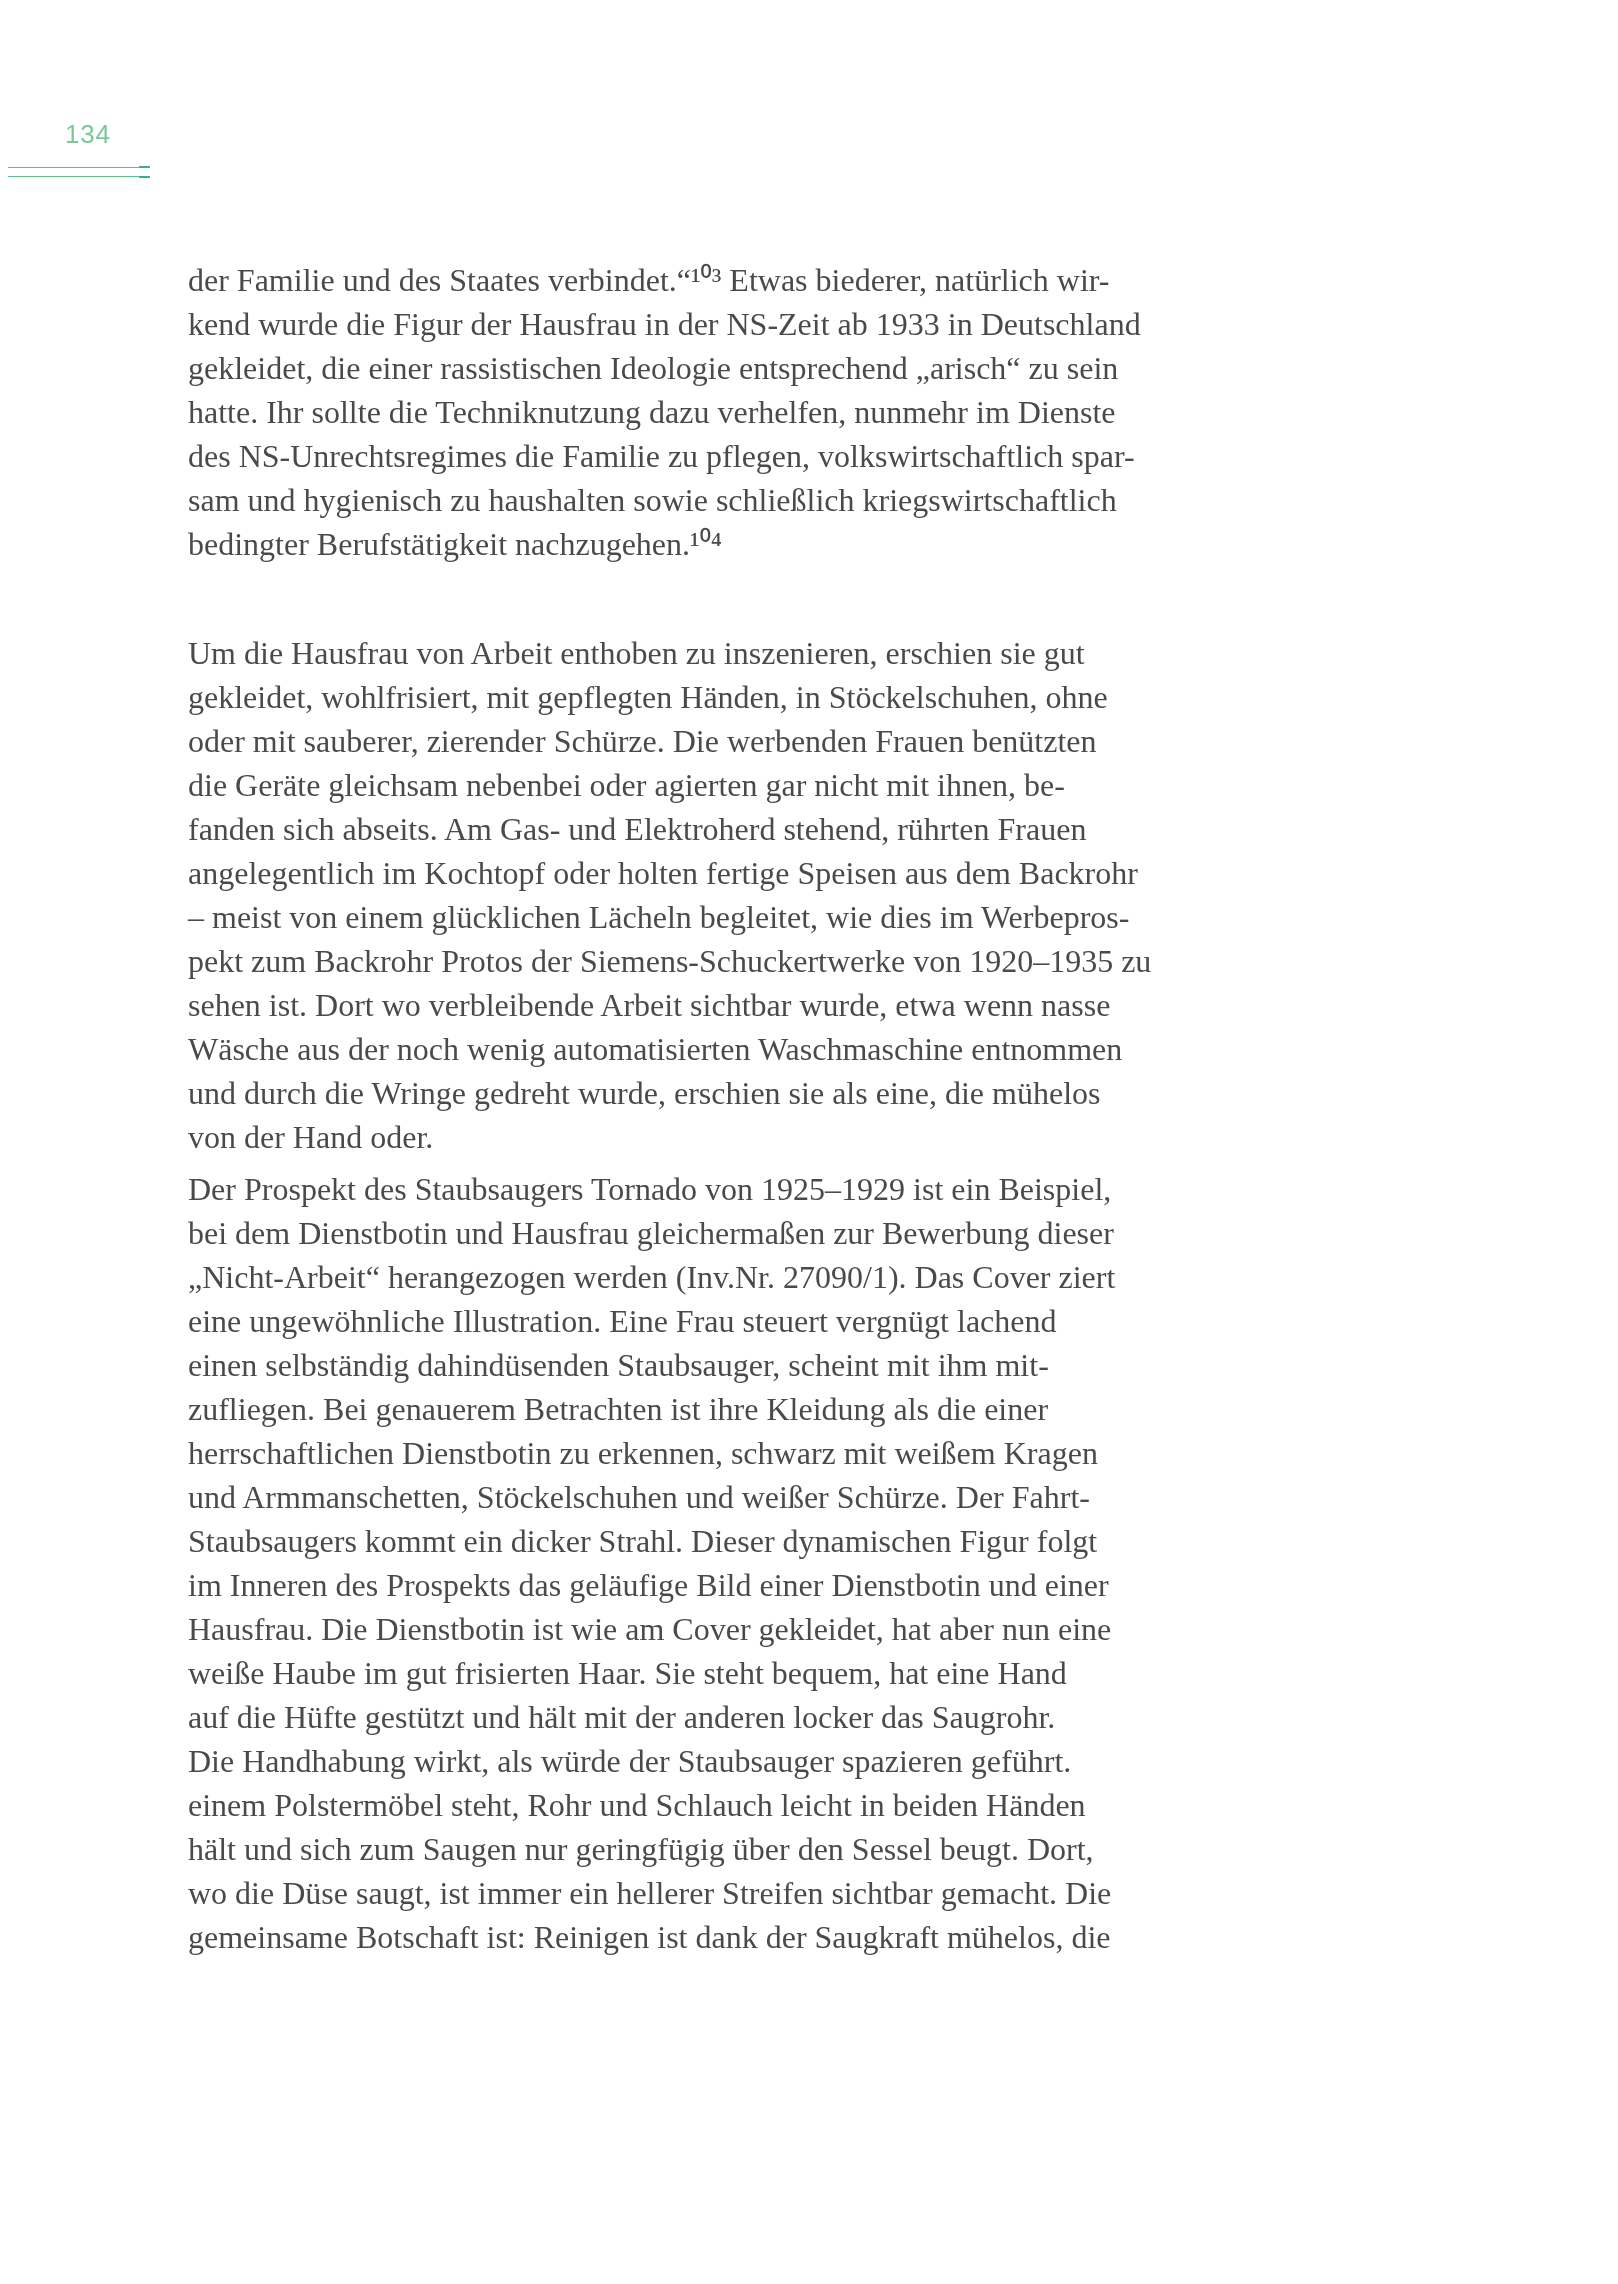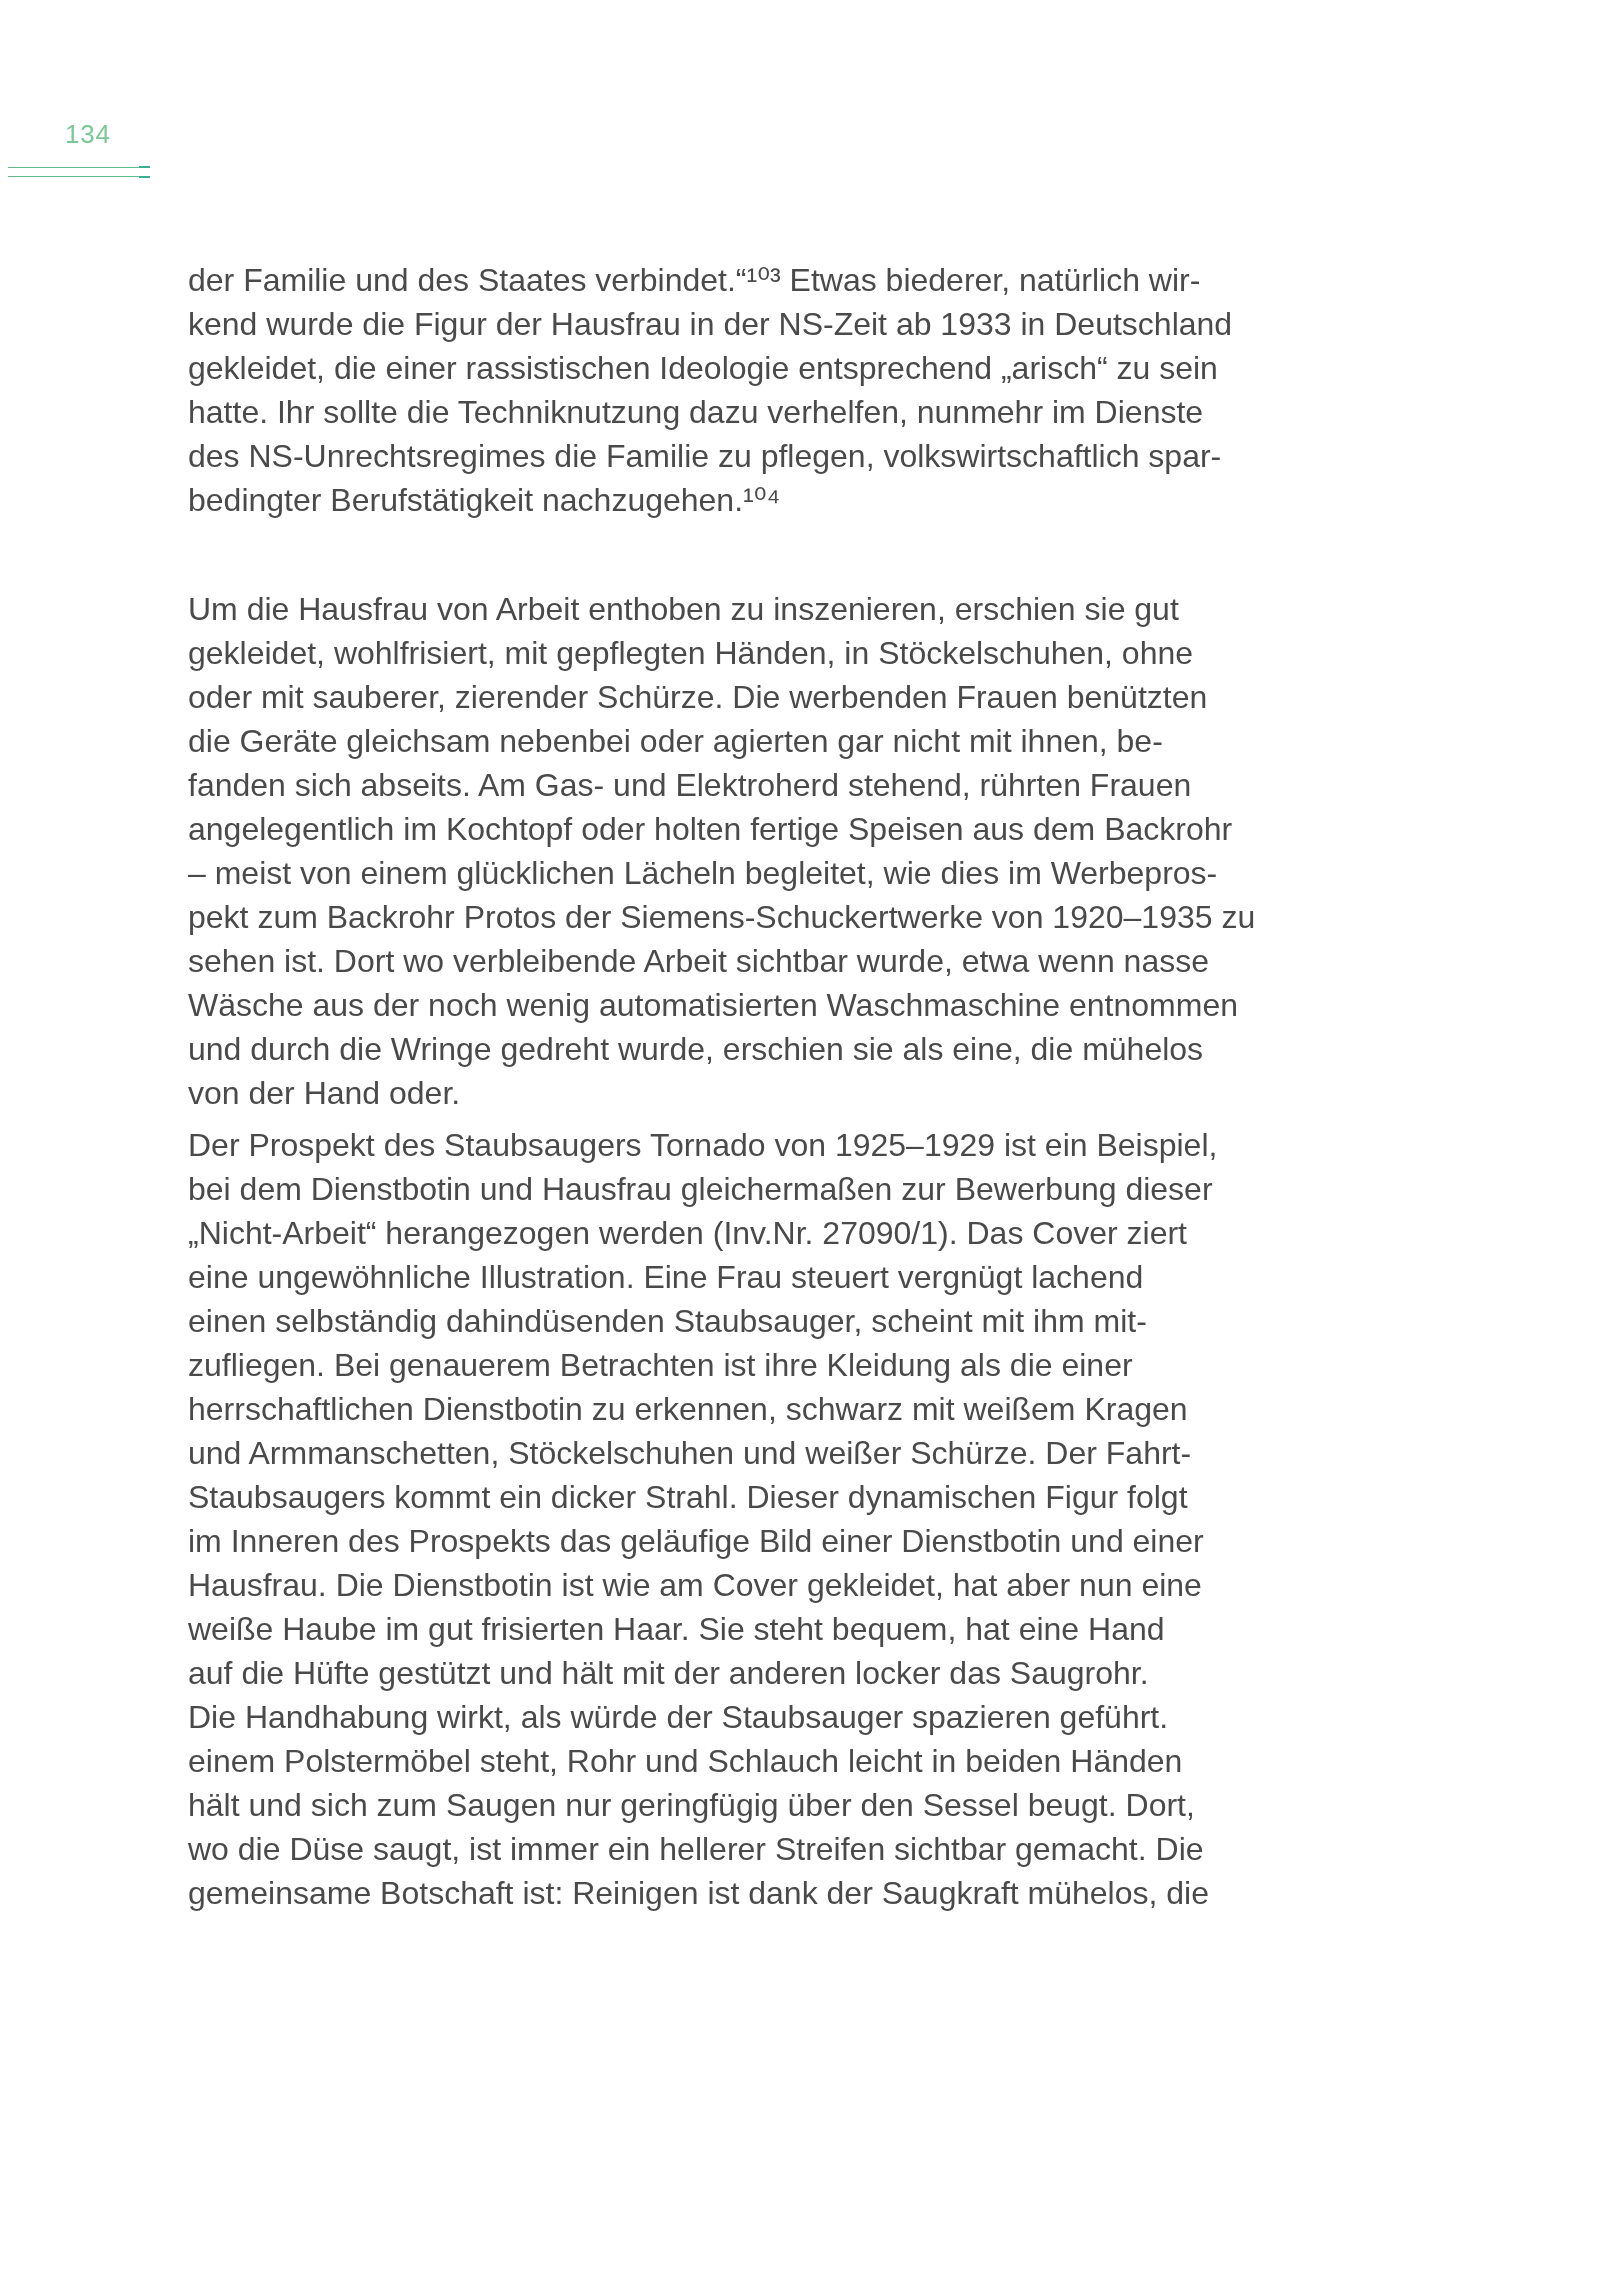--- a/index.html
+++ b/index.html
@@ -59,40 +59,42 @@
     line-height: 44px;
     color: var(--text-color);
     letter-spacing: 0px;
   }
   .paragraph.gap-before {
     margin-top: 57px;
   }
   .text-line {
     white-space: nowrap;
     height: 44px;
+    font-family: Liberation Serif, serif;
   }
 </style>
 </head>
 <body>
 
 <div class="page">
 
   <div class="page-number">134</div>
 
   <div class="page-rule">
     <div class="page-rule-cap"></div>
   </div>
 
   <div class="text-column">
       <div class="paragraph">
         <div class="text-line">der Familie und des Staates verbindet.“¹⁰³ Etwas biederer, natürlich wir-</div>
         <div class="text-line">kend wurde die Figur der Hausfrau in der NS-Zeit ab 1933 in Deutschland</div>
         <div class="text-line">gekleidet, die einer rassistischen Ideologie entsprechend „arisch“ zu sein</div>
         <div class="text-line">hatte. Ihr sollte die Techniknutzung dazu verhelfen, nunmehr im Dienste</div>
         <div class="text-line">des NS-Unrechtsregimes die Familie zu pflegen, volkswirtschaftlich spar-</div>
+        <div class="text-line">sam und hygienisch zu haushalten sowie schließlich kriegswirtschaftlich</div>
         <div class="text-line">bedingter Berufstätigkeit nachzugehen.¹⁰⁴</div>
       </div>
       <div class="paragraph gap-before">
         <div class="text-line">Um die Hausfrau von Arbeit enthoben zu inszenieren, erschien sie gut</div>
         <div class="text-line">gekleidet, wohlfrisiert, mit gepflegten Händen, in Stöckelschuhen, ohne</div>
         <div class="text-line">oder mit sauberer, zierender Schürze. Die werbenden Frauen benützten</div>
         <div class="text-line">die Geräte gleichsam nebenbei oder agierten gar nicht mit ihnen, be-</div>
         <div class="text-line">fanden sich abseits. Am Gas- und Elektroherd stehend, rührten Frauen</div>
         <div class="text-line">angelegentlich im Kochtopf oder holten fertige Speisen aus dem Backrohr</div>
         <div class="text-line">– meist von einem glücklichen Lächeln begleitet, wie dies im Werbepros-</div>

